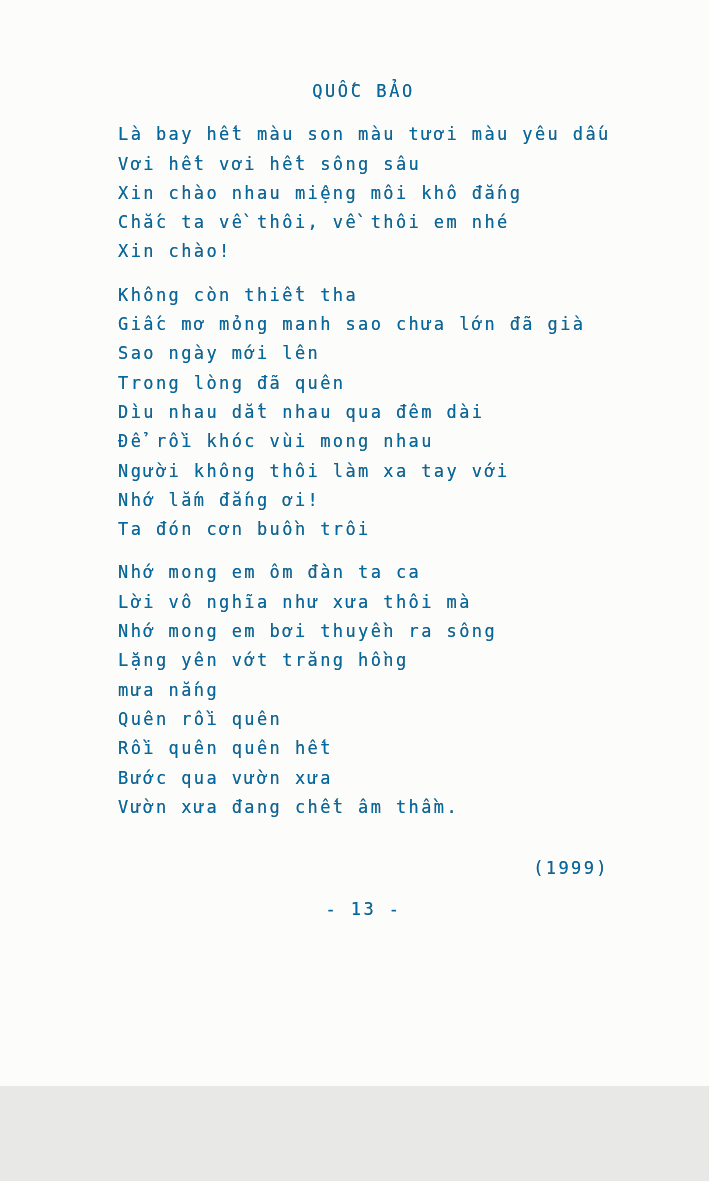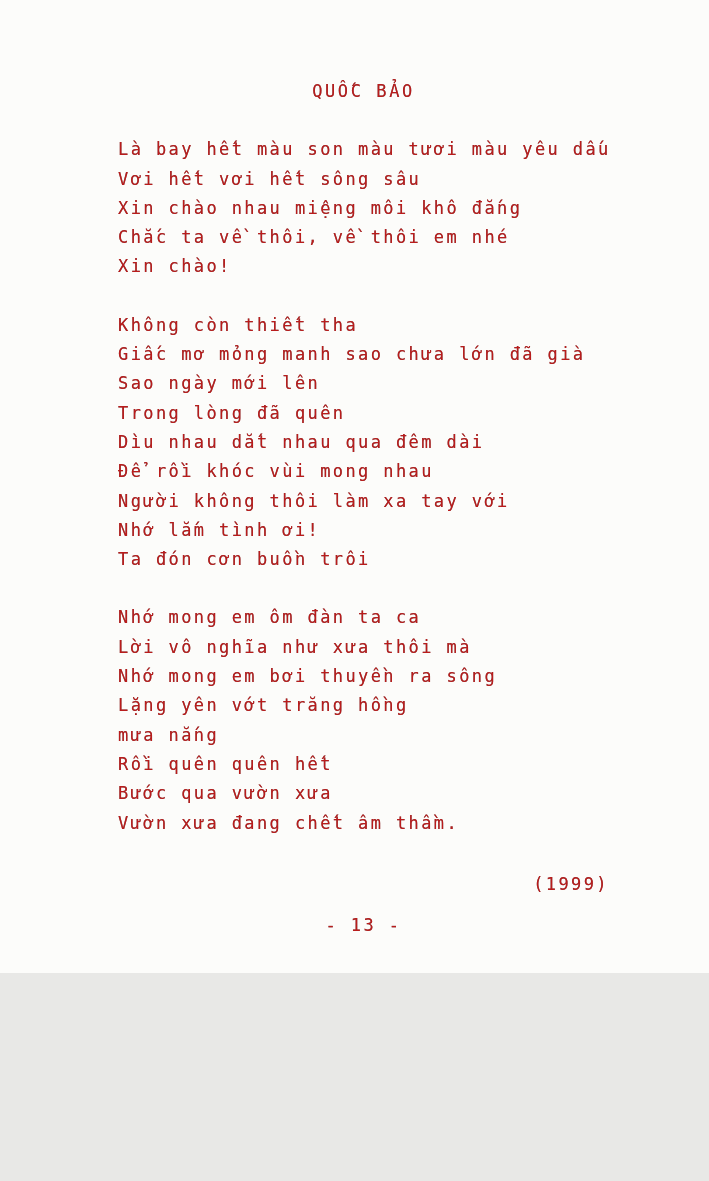--- a/index.html
+++ b/index.html
@@ -3,39 +3,39 @@
 <meta charset="utf-8">
 <style>
   html, body {
     margin: 0;
     padding: 0;
     background: #e8e8e6;
   }
   .page {
     position: relative;
     width: 709px;
-    height: 973px;
+    height: 1086px;
     margin: 0 auto;
     background: #fcfcfa;
     overflow: hidden;
     font-family: "DejaVu Sans Mono", "Liberation Mono", monospace;
-    color: #b91c1c;
+    color: #0369a1;
     font-size: 17px;
     line-height: 29.3px;
     letter-spacing: 2.4px;
     text-shadow: 0 0 0.5px rgba(20,20,20,0.55);
     box-sizing: border-box;
     padding: 77px 100px 0 118px;
   }
   .title {
     text-align: center;
     letter-spacing: 2.6px;
   }
   .stanza {
-    margin-top: 29px;
+    margin-top: 14px;
   }
   .stanza:first-of-type {
     margin-top: 37px;
   }
   .line {
     white-space: pre;
   }
   .line.spread {
     word-spacing: 7px;
   }
@@ -64,30 +64,31 @@
   </div>
 
   <div class="stanza">
     <div class="line">Không còn thiết tha</div>
     <div class="line">Giấc mơ mỏng manh sao chưa lớn đã già</div>
     <div class="line">Sao ngày mới lên</div>
     <div class="line">Trong lòng đã quên</div>
     <div class="line">Dìu nhau dắt nhau qua đêm dài</div>
     <div class="line">Để rồi khóc vùi mong nhau</div>
     <div class="line">Người không thôi làm xa tay với</div>
-    <div class="line">Nhớ lắm tình ơi!</div>
+    <div class="line">Nhớ lắm đắng ơi!</div>
     <div class="line">Ta đón cơn buồn trôi</div>
   </div>
 
   <div class="stanza">
     <div class="line">Nhớ mong em ôm đàn ta ca</div>
     <div class="line">Lời vô nghĩa như xưa thôi mà</div>
     <div class="line">Nhớ mong em bơi thuyền ra sông</div>
     <div class="line">Lặng yên vớt trăng hồng</div>
     <div class="line">mưa nắng</div>
+    <div class="line">Quên rồi quên</div>
     <div class="line">Rồi quên quên hết</div>
     <div class="line">Bước qua vườn xưa</div>
     <div class="line">Vườn xưa đang chết âm thầm.</div>
   </div>
 
   <div class="year-line">(1999)</div>
 
   <div class="page-number">- 13 -</div>
 
 </div>

